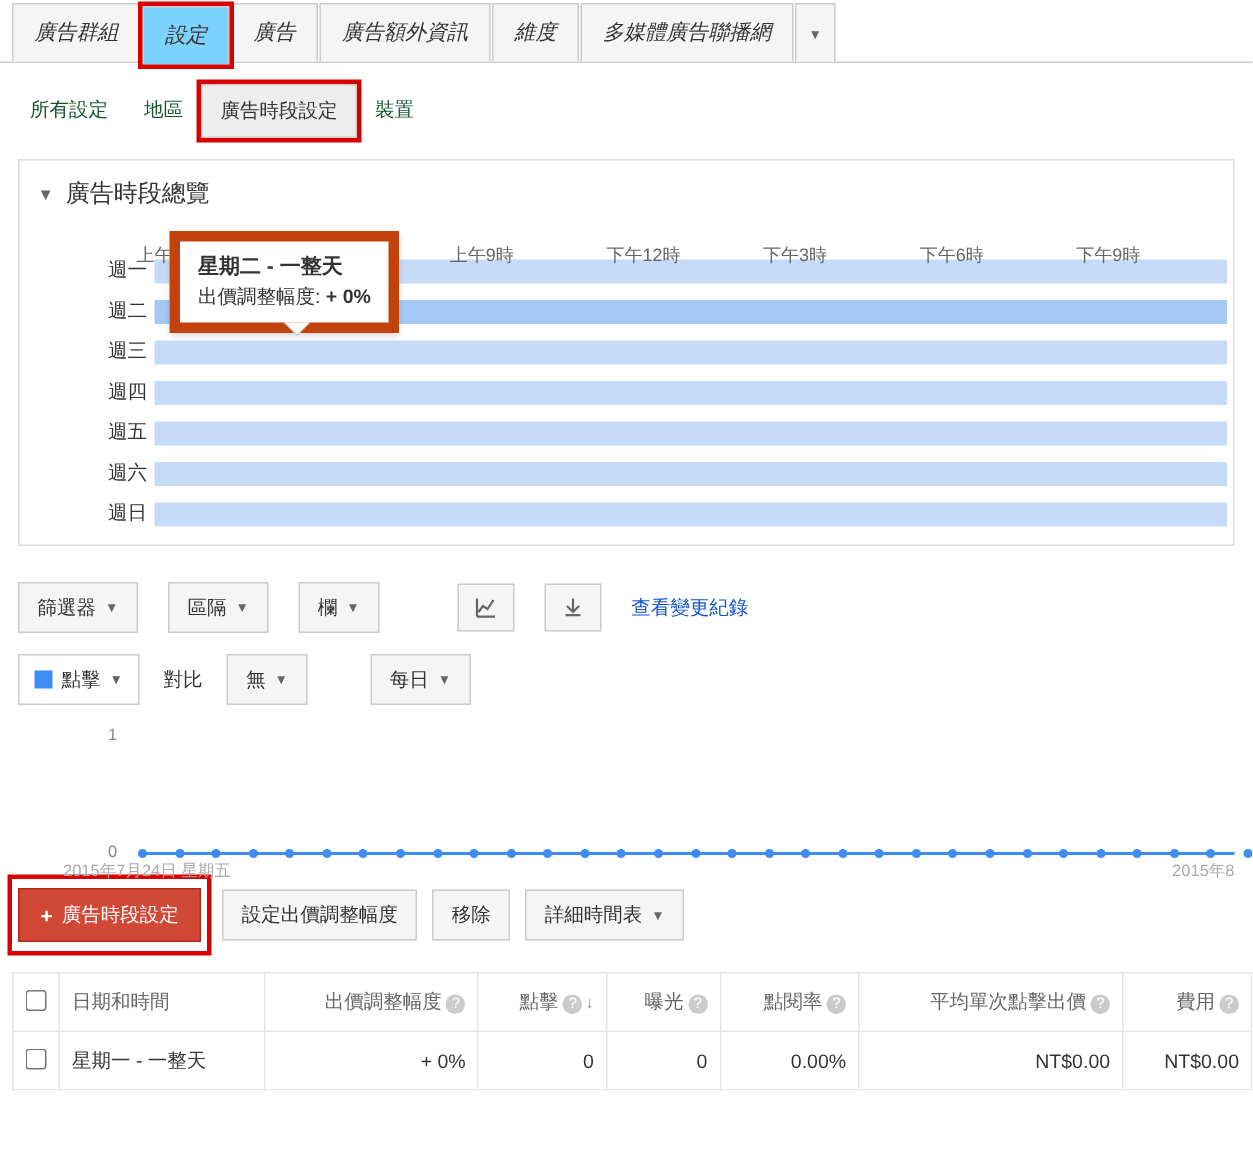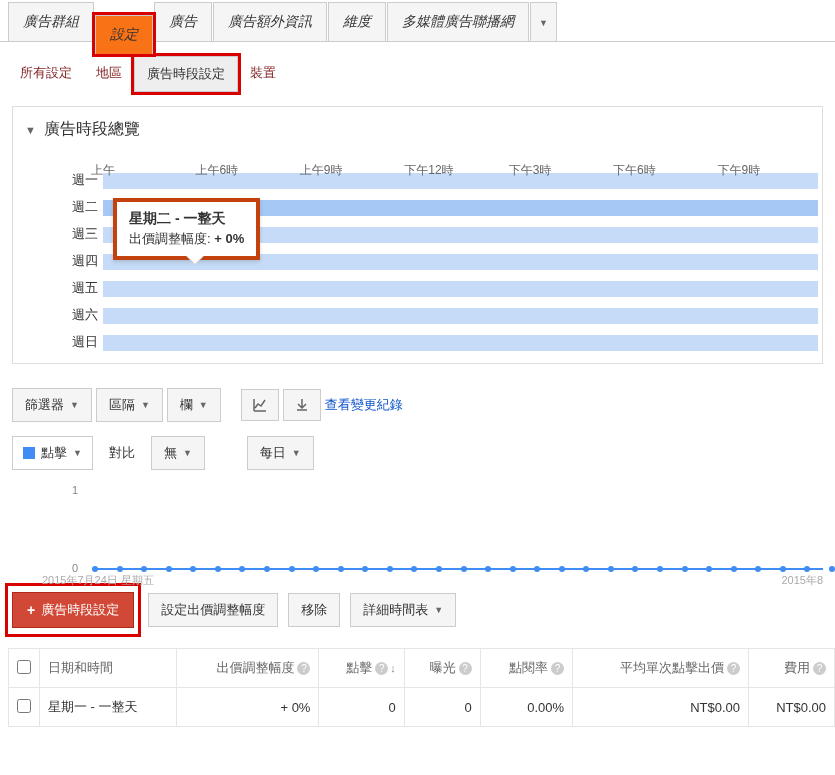--- a/index.html
+++ b/index.html
@@ -1,43 +1,43 @@
 <!DOCTYPE html>
 <html><head>
 <meta charset="utf-8">
 <style>
 * { box-sizing: border-box; margin: 0; padding: 0; }
 body { font-family: Arial, "Microsoft JhengHei", sans-serif; font-size: 13px; color: #333; background: #fff; width: 835px; }
 .main-tabs { display: flex; border-bottom: 1px solid #ccc; padding: 2px 8px 0 8px; gap: 1px; font-style: italic; }
 .main-tab { padding: 10px 14px; background: #f5f5f5; border: 1px solid #ccc; border-bottom: none; cursor: pointer; font-size: 14px; color: #333; }
-.main-tab.active { background: #f97316; position: relative; top: 13px; }
+.main-tab.active { background: #7dd3fc; position: relative; top: 2px; }
 .main-tab.dropdown { padding: 10px 8px; }
 .highlight-red { outline: 3px solid #d90000; }
 .sub-tabs { display: flex; padding: 14px 8px 14px 8px; gap: 0; }
-.sub-tab { padding: 8px 12px; color: #7f1d1d; cursor: pointer; font-size: 13px; }
+.sub-tab { padding: 8px 12px; color: #14532d; cursor: pointer; font-size: 13px; }
 .sub-tab.active { background: #eee; color: #333; border: 1px solid #ccc; }
 .panel { margin: 0 12px 16px 12px; border: 1px solid #ddd; padding: 12px 0 12px 0; }
 .panel-header { display: flex; align-items: center; gap: 8px; padding-left: 12px; margin-bottom: 12px; }
 .panel-header-title { font-size: 16px; font-weight: normal; }
 .collapse-arrow { color: #666; cursor: pointer; font-size: 11px; }
 .schedule-grid { position: relative; padding-left: 90px; }
 .time-labels { display: flex; position: absolute; left: 90px; right: 0; top: 0; font-size: 12px; color: #666; }
 .time-label { flex: 1; white-space: nowrap; }
 .time-label:first-child { margin-left: -12px; }
 .day-rows { margin-top: 22px; }
 .day-row { display: flex; align-items: flex-end; height: 27px; }
 .day-label { position: absolute; left: 45px; width: 40px; text-align: right; color: #333; font-size: 13px; }
 .day-bar { flex: 1; height: 16px; background: #c6dbf7; margin-right: 4px; }
 .day-bar.darker { background: #a5c8f4; }
-.tooltip { position: absolute; left: 100px; top: -8px; background: #fff; border: 4px solid #c2410c; padding: 8px 12px; box-shadow: 0 2px 4px rgba(0,0,0,0.15); z-index: 10; white-space: nowrap; margin-top: 44px; }
+.tooltip { position: absolute; left: 100px; top: -8px; background: #fff; border: 7px solid #c2410c; padding: 8px 12px; box-shadow: 0 2px 4px rgba(0,0,0,0.15); z-index: 10; white-space: nowrap; }
 .tooltip-title { font-weight: bold; font-size: 14px; margin-bottom: 2px; }
 .tooltip-body { font-size: 13px; }
 .tooltip-arrow { position: absolute; bottom: -8px; left: 70px; width: 0; height: 0; border-left: 8px solid transparent; border-right: 8px solid transparent; border-top: 8px solid #fff; }
 .tooltip-arrow-border { position: absolute; bottom: -9px; left: 69px; width: 0; height: 0; border-left: 9px solid transparent; border-right: 9px solid transparent; border-top: 9px solid #ccc; }
-.controls-row { display: flex; gap: 4px; padding: 8px 12px; align-items: center; }
+.controls-row { display: flex; gap: 20px; padding: 8px 12px; align-items: center; }
 .btn { display: inline-flex; align-items: center; gap: 6px; padding: 7px 12px; border: 1px solid #ccc; background: #f5f5f5; cursor: pointer; font-size: 13px; color: #333; }
 .btn.icon-only { padding: 7px 10px; }
 .dropdown-caret { font-size: 9px; color: #666; }
 .link { color: #1155cc; text-decoration: none; cursor: pointer; font-size: 13px; }
 .metrics-row { display: flex; gap: 6px; padding: 6px 12px; align-items: center; }
 .metric-chip { display: inline-flex; align-items: center; gap: 6px; padding: 7px 10px; border: 1px solid #ccc; background: #fff; cursor: pointer; }
 .metric-chip .sq { width: 12px; height: 12px; background: #3f8cf4; }
 .metric-label { font-size: 13px; color: #333; }
 .compare-label { padding: 7px 10px; font-size: 13px; color: #333; }
 .chart-area { position: relative; height: 100px; margin: 8px 12px 0 12px; }

